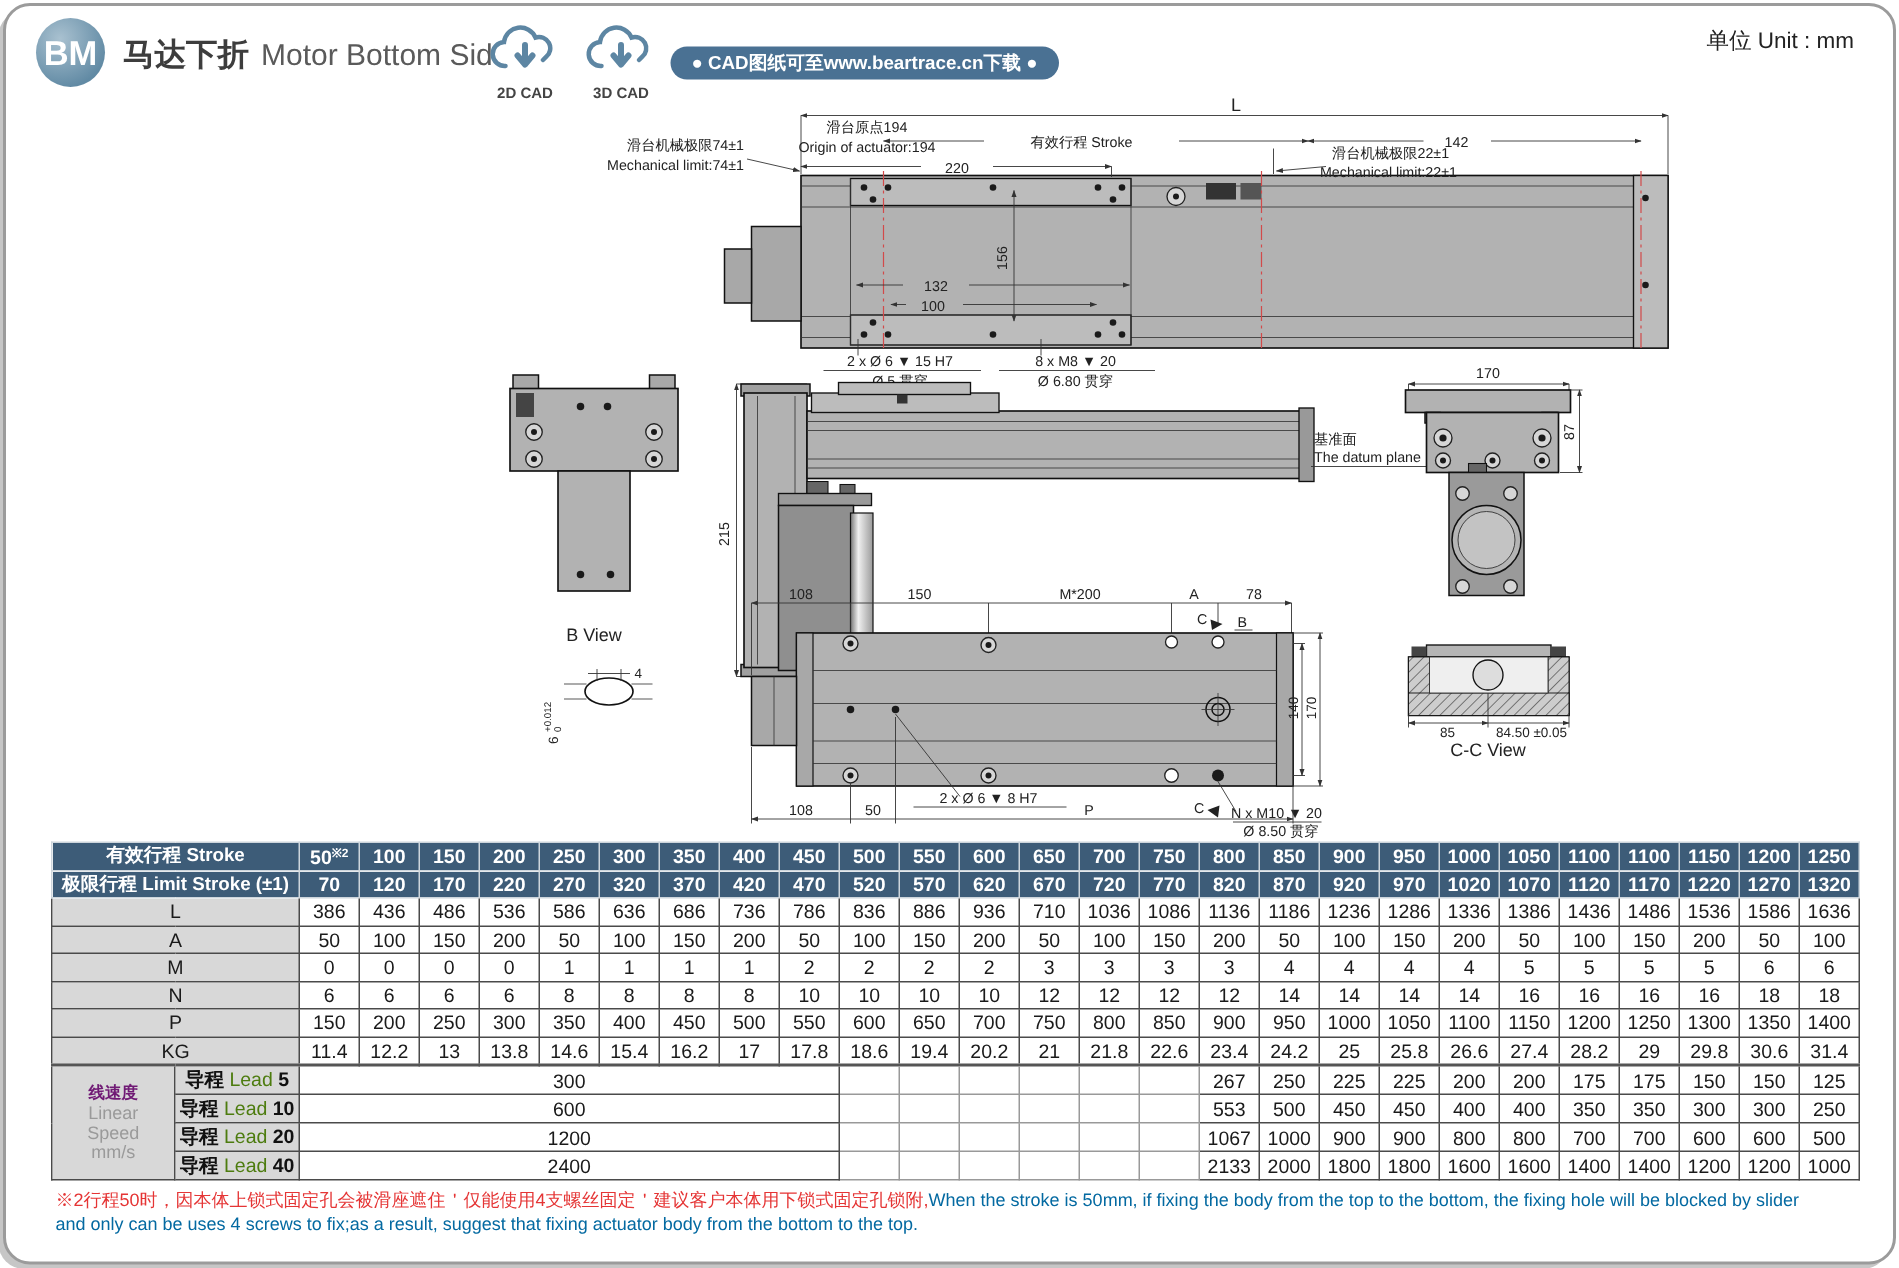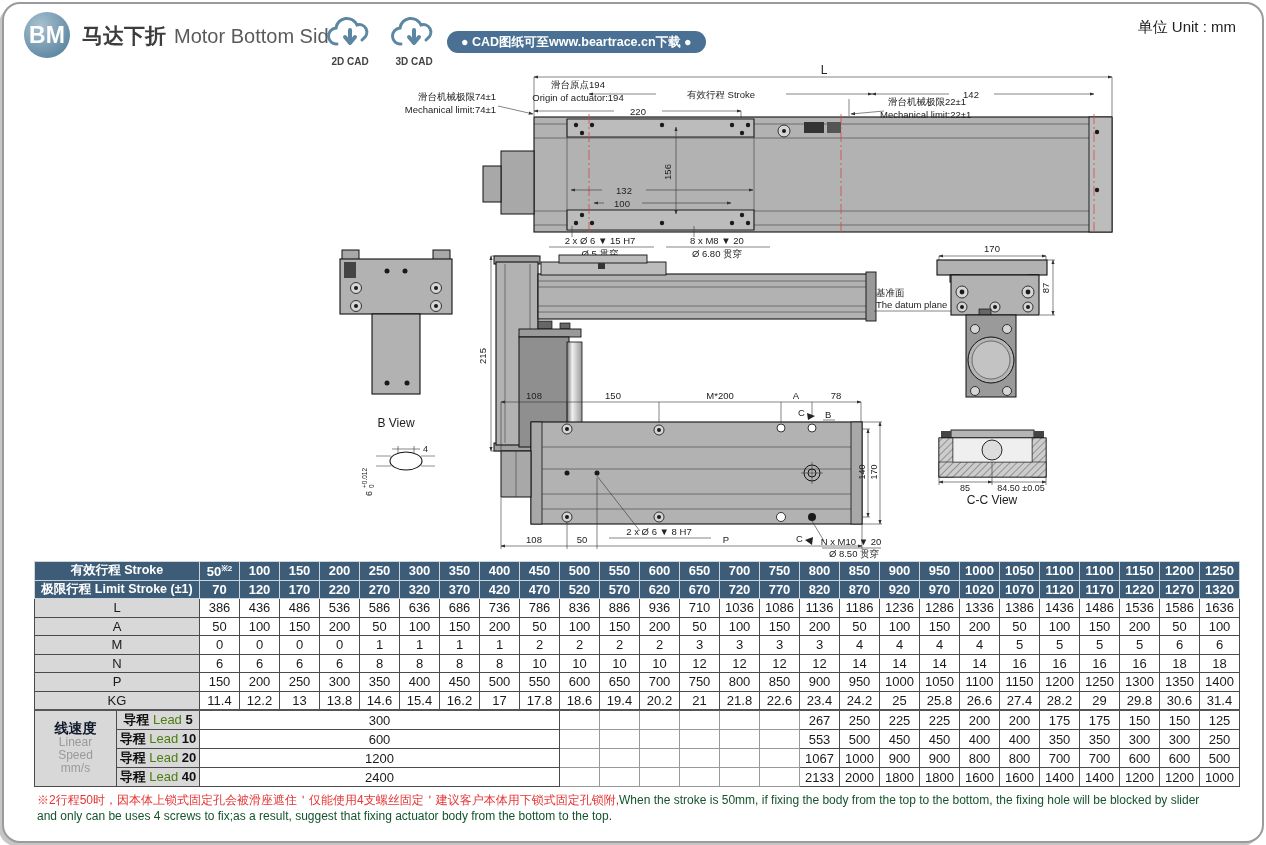--- a/index.html
+++ b/index.html
@@ -36,28 +36,28 @@
   .spec{position:absolute;left:30px;top:557px;border-collapse:collapse;table-layout:fixed;width:1205px;}
   .spec td,.spec th{height:17.5px;padding:0;font-size:13px;text-align:center;vertical-align:middle;
         border:1px solid #4a4a4a;font-weight:normal;color:#1a1a1a;overflow:hidden;white-space:nowrap;}
   .spec .blue{background:#3d5c78;color:#fff;font-weight:bold;border:1px solid #cdd5dc;}
   .spec .blue.lab{font-size:12.5px;}
   .spec .gray{background:#d8d8d8;}
   .spec sup{font-size:8px;}
   .spec .merged{font-weight:normal;}
   .spec .empty{border-color:#999;}
   .spec .speedblk{line-height:13px;font-size:12px;color:#9a9a9a;}
-  .spec .speedblk b{font-size:14px;color:#0f172a;}
+  .spec .speedblk b{font-size:11px;color:#701a75;}
   .spec .leadlab b{color:#111;}
   .spec .leadlab .g{color:#4d7c0f;}
   .spec tr.sp-first td,.spec tr.sp-first th{border-top:2px solid #555;}
   
   .foot{position:absolute;left:33px;top:789px;font-size:12px;line-height:15.5px;white-space:nowrap;}
   .foot .red{color:#e53535;}
-  .foot .gy{color:#14532d;}
+  .foot .gy{color:#0369a1;}
 </style>
 </head>
 <body>
 
 <div class="card">
 
   <div class="badge">BM</div>
   <div class="title">
     <span class="zh">马达下折</span><span class="en">Motor Bottom Side</span>
   </div>

